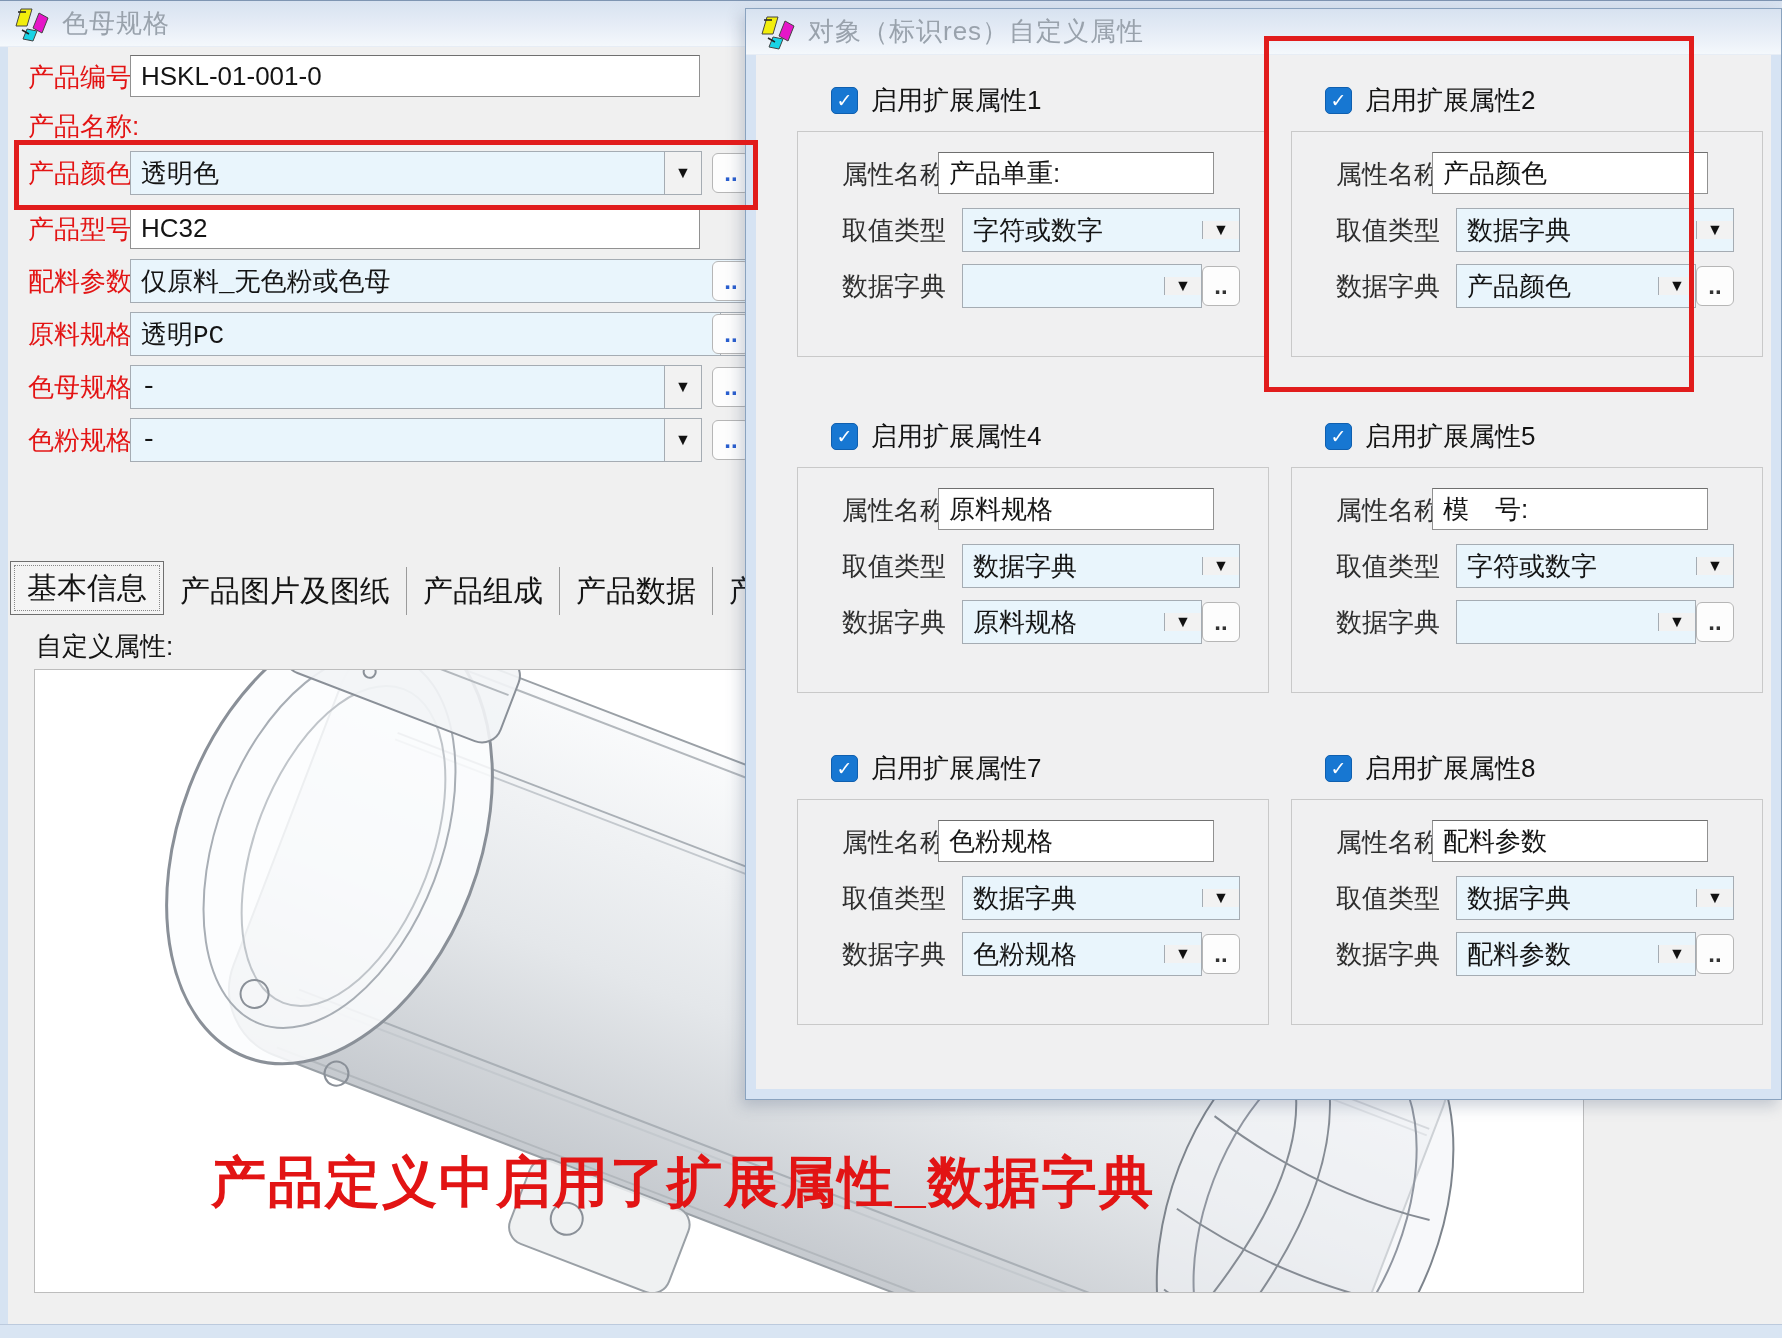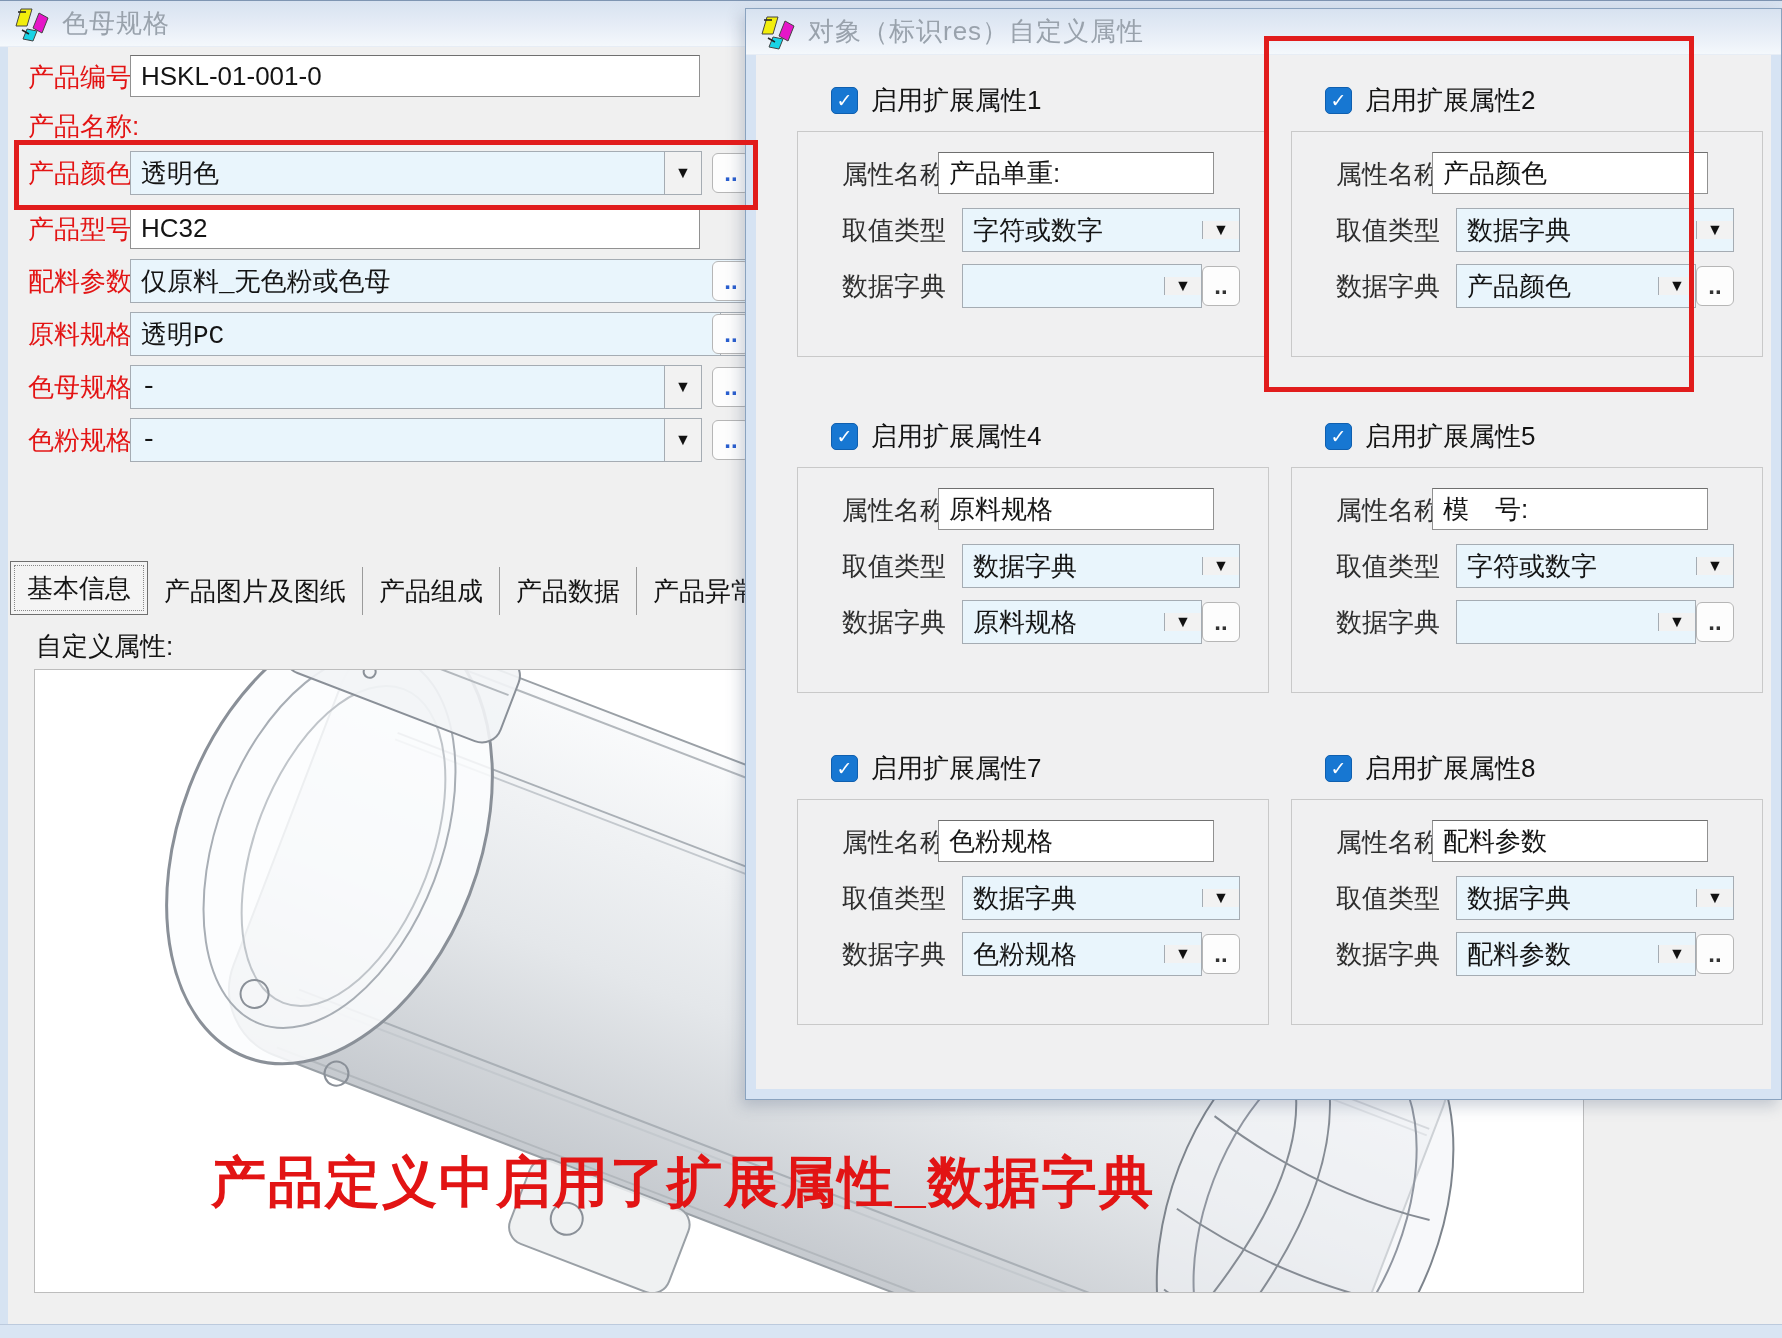--- a/index.html
+++ b/index.html
@@ -36,21 +36,21 @@
             font-size:16px; color:#111; }
   .more { position:absolute; top:2px; width:38px; height:40px; background:#fdfdfd;
           border:1px solid #b6b6b6; border-radius:6px; font-size:24px; font-weight:bold;
           line-height:14px; text-align:center; font-family:"Liberation Sans", sans-serif; }
   .more.blue { color:#2a5fd0; } .more.dark { color:#333; }
 
   
   .tabs { position:absolute; left:10px; top:560px; height:54px; display:flex;
           align-items:flex-end; }
   .tab { height:48px; padding:0 16px; display:flex; align-items:center;
-         font-size:26px; color:#141414; background:#f0f0f0;
+         font-size:30px; color:#141414; background:#f0f0f0;
          border-right:1px solid #9b9b9b; white-space:nowrap; }
   .tab.sel { height:54px; background:#f4f4f4; border:1px solid #6f6f6f;
              outline:1px dotted #888; outline-offset:-5px; }
 
   .imglabel { position:absolute; left:36px; top:628px; font-size:26px; color:#141414; }
   .imgbox { position:absolute; left:34px; top:668px; width:1550px; height:624px;
             background:#fff; border:1px solid #bdbdbd; overflow:hidden; }
   .caption { position:absolute; left:176px; top:476px; font-size:55px; font-weight:700;
              color:#e21414; letter-spacing:2px; white-space:nowrap; }
 

